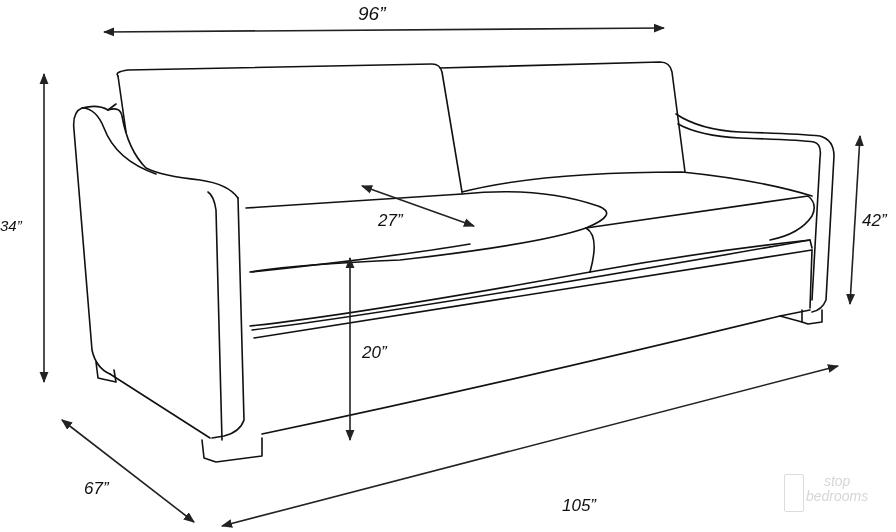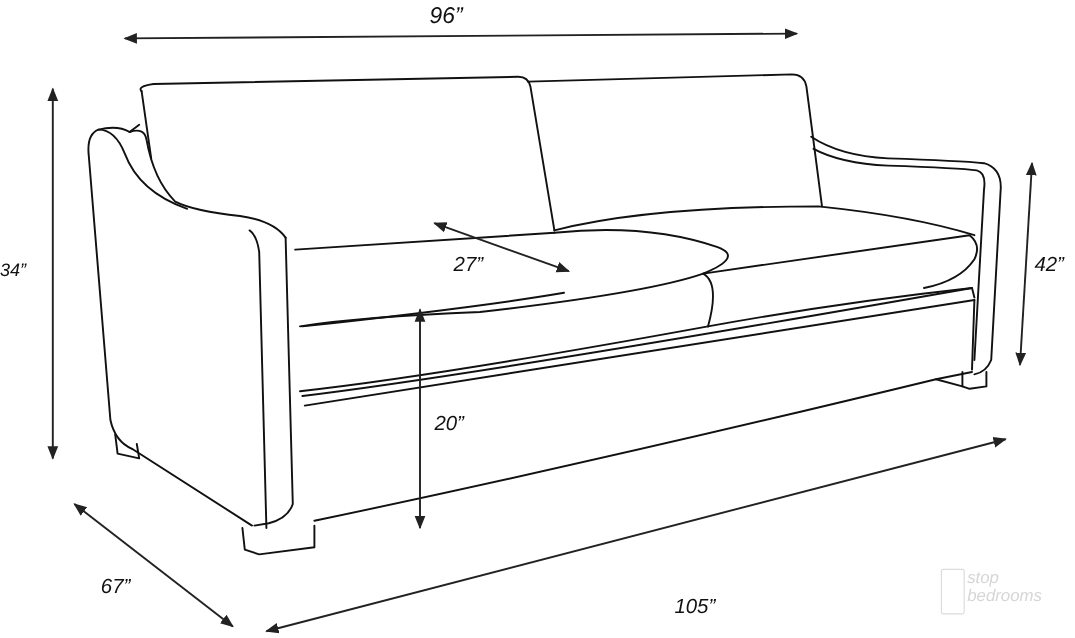--- a/index.html
+++ b/index.html
@@ -14,21 +14,21 @@
       font-size: 17px;
       color: #111;
       white-space: nowrap;
       line-height: 1;
     }
     .watermark {
       position: absolute; left: 780px; top: 470px; width: 110px; height: 50px;
       font-family: "Liberation Sans", sans-serif; color: #d6d6d6;
     }
     .wm-one { position: absolute; left: 4px; top: 4px; width: 18px; height: 36px; border: 1.5px solid #dcdcdc; border-radius: 2px; }
-    .wm-text { position: absolute; left: 26px; top: 4px; font-size: 14px; line-height: 15px; }
+    .wm-text { position: absolute; left: 26px; top: 4px; font-size: 14px; line-height: 15px; text-align: center; }
   </style>
 </head>
 <body>
 
 <div id="stage">
 
   <svg width="896" height="532" viewBox="0 0 896 532">
     <defs>
       <marker id="ah" viewBox="0 0 10 10" refX="9" refY="5" markerWidth="7" markerHeight="7" orient="auto-start-reverse">
         <path d="M0,1 L10,5 L0,9 Z" fill="#222"></path>

